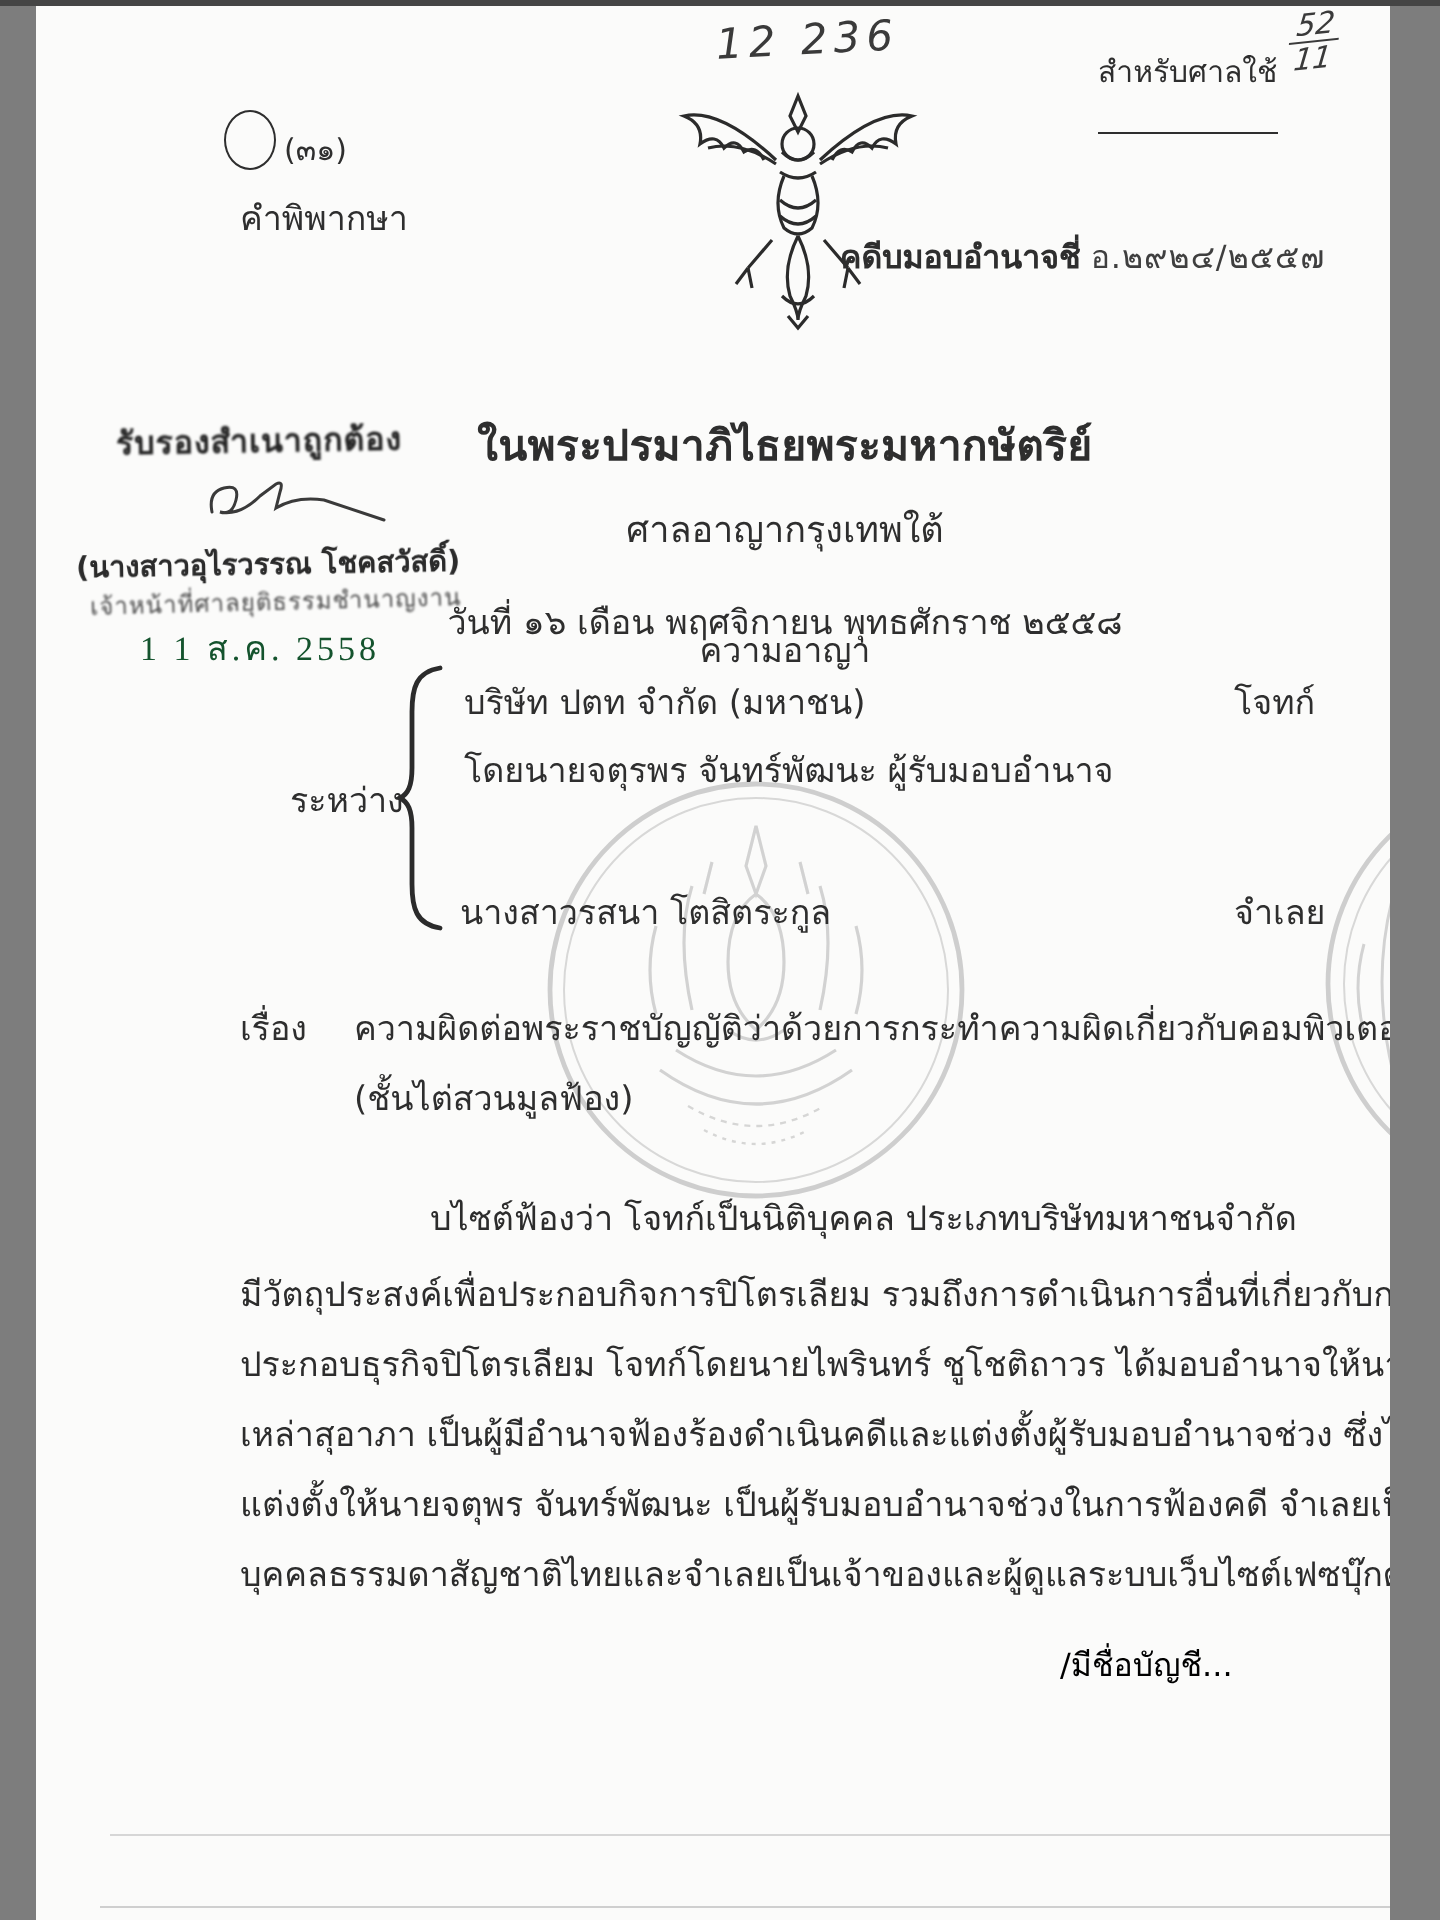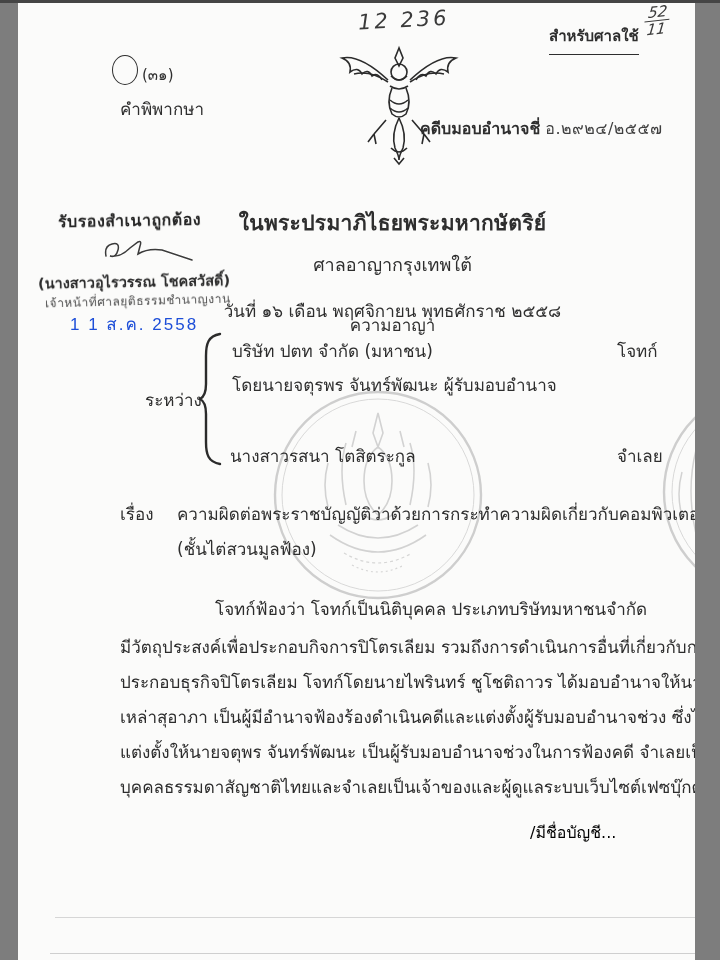--- a/index.html
+++ b/index.html
@@ -4,32 +4,32 @@
 <style>
   html,body{margin:0;padding:0;background:#6f6f6f;}
   .stage{position:relative;width:720px;height:960px;overflow:hidden;background:#fbfbfa;
          font-family:"DejaVu Sans","Liberation Sans",sans-serif;color:#2e2e2e;}
   .abs{position:absolute;white-space:nowrap;}
   .edge{position:absolute;background:#7d7d7d;}
   .edge-left{left:0;top:0;width:18px;height:960px;}
   .edge-right{right:0;top:0;width:25px;height:960px;}
   .edge-top{left:0;top:0;width:720px;height:3px;background:#454545;}
   .handwrite{font-style:italic;color:#3a3a3a;letter-spacing:3px;transform:rotate(-3deg);}
-  .for-court{font-size:15px;font-weight:bold;border-bottom:1.5px solid #2e2e2e;padding-bottom:6px;}
+  .for-court{font-size:15px;font-weight:normal;border-bottom:1.5px solid #2e2e2e;padding-bottom:18px;}
   .fraction{font-style:italic;color:#3a3a3a;font-size:15px;line-height:14px;text-align:center;transform:rotate(-6deg);}
   .fraction .top{display:block;border-bottom:1.5px solid #3a3a3a;padding:0 3px 1px 3px;transform:skewX(-12deg);}
   .fraction .bot{display:block;padding-top:1px;transform:translateX(-3px) skewX(-12deg);}
   .copy-circle{width:24px;height:28px;border:1.6px solid #2e2e2e;border-radius:50%;}
   .label-bold{font-weight:bold;}
   .case-line{font-size:16px;}
   .case-line .val{font-weight:normal;color:#3f3f3f;margin-left:5px;letter-spacing:0.5px;}
   .stamp-head{font-weight:bold;font-size:16px;letter-spacing:0.5px;color:#242424;filter:blur(0.4px);transform:scaleY(1.05);}
   .stamp-name{font-weight:bold;font-size:14.5px;color:#2b2b2b;filter:blur(0.35px);}
   .stamp-title{font-size:12px;color:#4e4e4e;filter:blur(0.6px);letter-spacing:0.5px;}
-  .stamp-date{font-family:Liberation Sans, sans-serif;font-size:17px;letter-spacing:2px;color:#1d4ed8;filter:blur(0.25px);}
+  .stamp-date{font-family:Liberation Serif, serif;font-size:17px;letter-spacing:2px;color:#14532d;filter:blur(0.25px);}
   .royal{font-size:21px;font-weight:bold;letter-spacing:0.3px;}
   .center-band{left:90px;width:605px;text-align:center;}
   .h-court{font-size:18px;}
   .h-date{font-size:17px;margin-top:16px;}
   .h-type{font-size:17px;}
   .party{font-size:17px;}
   .role{font-size:17px;}
   .subject-label{font-size:17px;}
   .subject-text{font-size:17px;}
   .bodyline{font-size:17px;color:#2c2c2c;}
@@ -128,21 +128,21 @@
   <div class="abs party" style="left:232px;top:337px;">บริษัท ปตท จำกัด (มหาชน)</div>
   <div class="abs role" style="left:617px;top:337px;">โจทก์</div>
   <div class="abs party" style="left:232px;top:371px;">โดยนายจตุรพร จันทร์พัฒนะ ผู้รับมอบอำนาจ</div>
   <div class="abs party" style="left:230px;top:442px;">นางสาวรสนา โตสิตระกูล</div>
   <div class="abs role" style="left:617px;top:442px;">จำเลย</div>
 
   <div class="abs subject-label" style="left:120px;top:500px;">เรื่อง</div>
   <div class="abs subject-text" style="left:177px;top:500px;">ความผิดต่อพระราชบัญญัติว่าด้วยการกระทำความผิดเกี่ยวกับคอมพิวเตอร์</div>
   <div class="abs subject-text" style="left:177px;top:535px;">(ชั้นไต่สวนมูลฟ้อง)</div>
 
-  <div class="abs bodyline" style="left:215px;top:595px;">โจทก์ฟ้องว่า โจทก์เป็นนิติบุคคล ประเภทบริษัทมหาชนจำกัด</div>
+  <div class="abs bodyline" style="left:215px;top:595px;">บไซต์ฟ้องว่า โจทก์เป็นนิติบุคคล ประเภทบริษัทมหาชนจำกัด</div>
   <div class="abs bodyline" style="left:120px;top:633px;">มีวัตถุประสงค์เพื่อประกอบกิจการปิโตรเลียม รวมถึงการดำเนินการอื่นที่เกี่ยวกับการ</div>
   <div class="abs bodyline" style="left:120px;top:668px;">ประกอบธุรกิจปิโตรเลียม โจทก์โดยนายไพรินทร์ ชูโชติถาวร ได้มอบอำนาจให้นายสุพจน์</div>
   <div class="abs bodyline" style="left:120px;top:703px;">เหล่าสุอาภา เป็นผู้มีอำนาจฟ้องร้องดำเนินคดีและแต่งตั้งผู้รับมอบอำนาจช่วง ซึ่งได้มีการ</div>
   <div class="abs bodyline" style="left:120px;top:738px;">แต่งตั้งให้นายจตุพร จันทร์พัฒนะ เป็นผู้รับมอบอำนาจช่วงในการฟ้องคดี จำเลยเป็น</div>
   <div class="abs bodyline" style="left:120px;top:773px;">บุคคลธรรมดาสัญชาติไทยและจำเลยเป็นเจ้าของและผู้ดูแลระบบเว็บไซต์เฟซบุ๊กดอทคอม</div>
 
   <div class="abs cont" style="left:530px;top:820px;">/มีชื่อบัญชี...</div>
 
   <div class="scanline" style="left:55px;top:917px;width:660px;"></div>
   <div class="scanline" style="left:50px;top:953px;width:665px;background:#cfcfcf;"></div>

